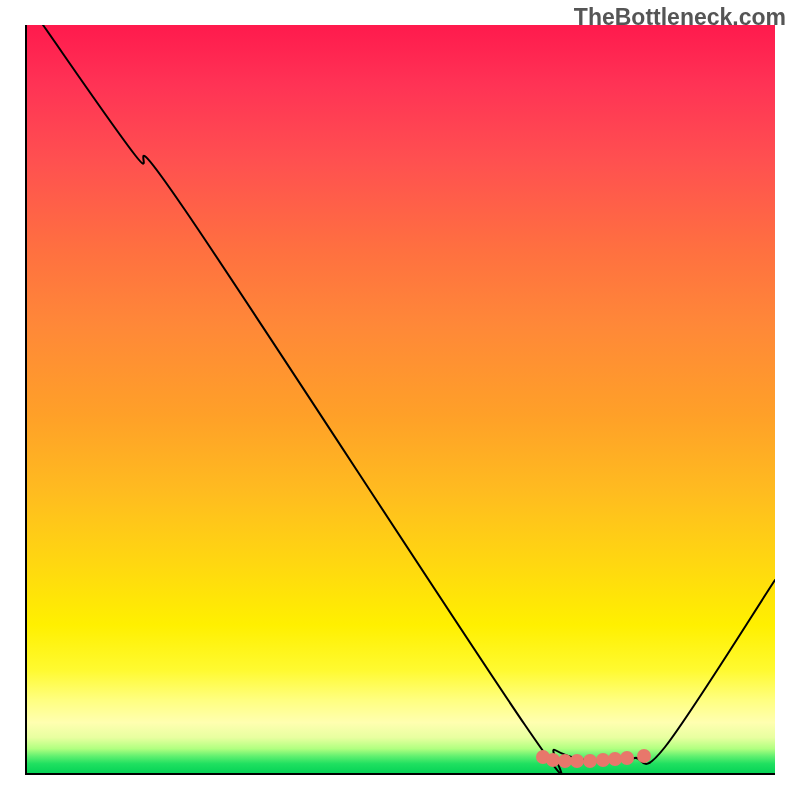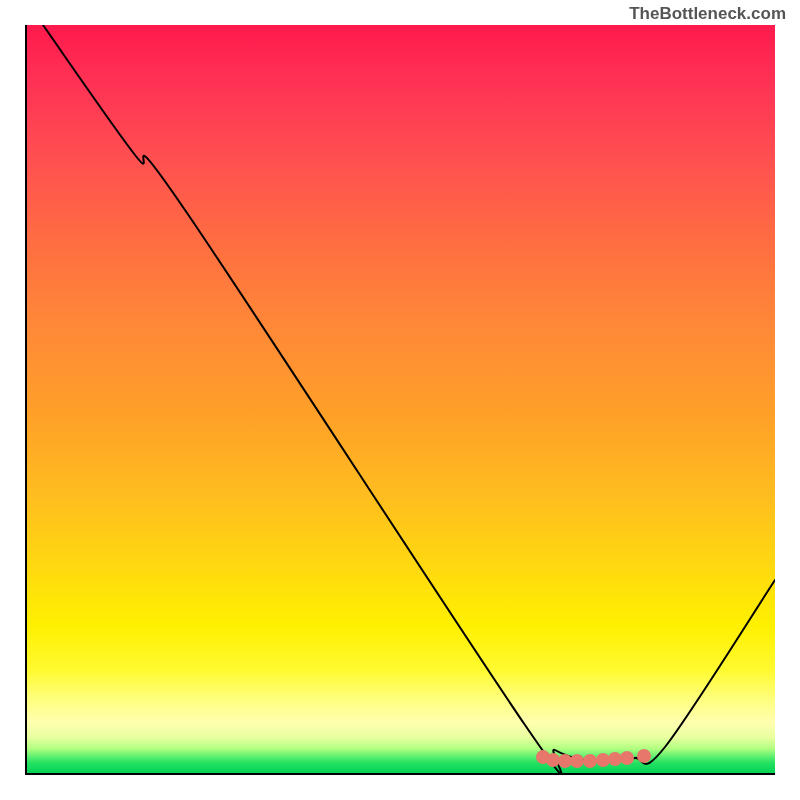--- a/index.html
+++ b/index.html
@@ -8,21 +8,21 @@
     width: 800px;
     height: 800px;
     background: #ffffff;
     font-family: Arial, sans-serif;
     position: relative;
   }
   .watermark {
     position: absolute;
     top: 4px;
     right: 14px;
-    font-size: 17px;
+    font-size: 23px;
     font-weight: bold;
     color: #555555;
     z-index: 10;
   }
   .plot-area {
     position: absolute;
     left: 25px;
     top: 25px;
     width: 750px;
     height: 750px;

